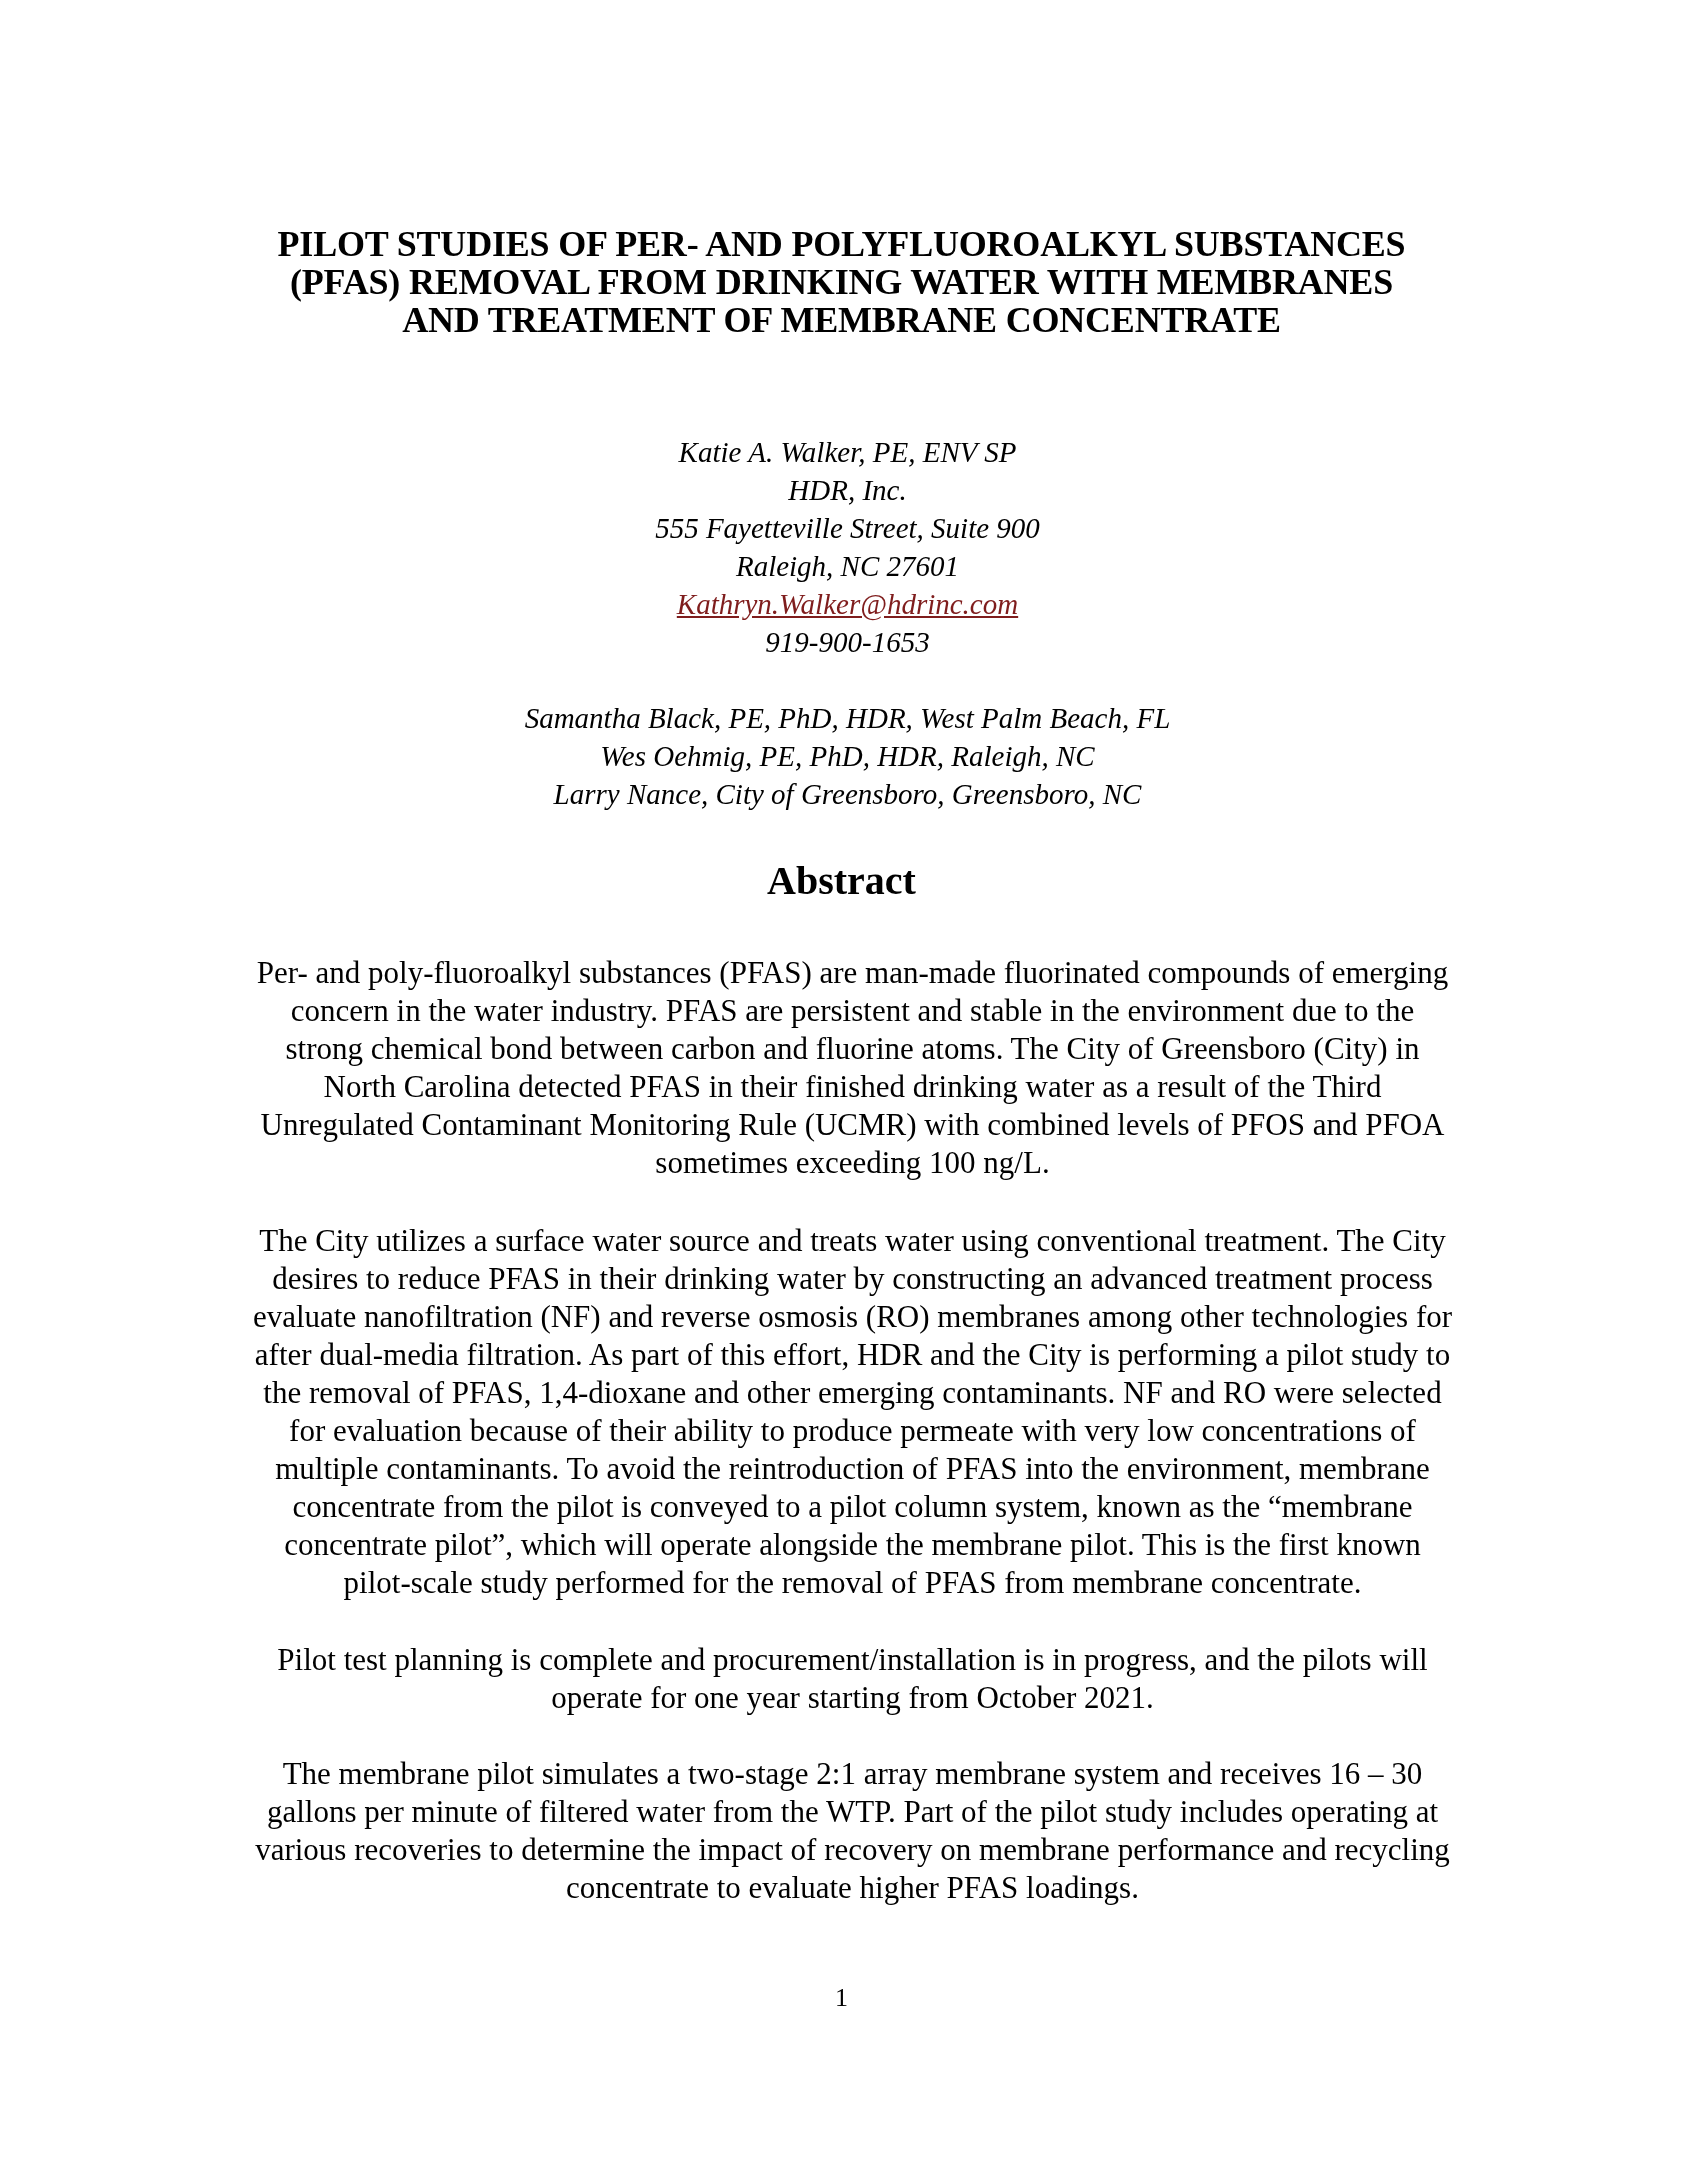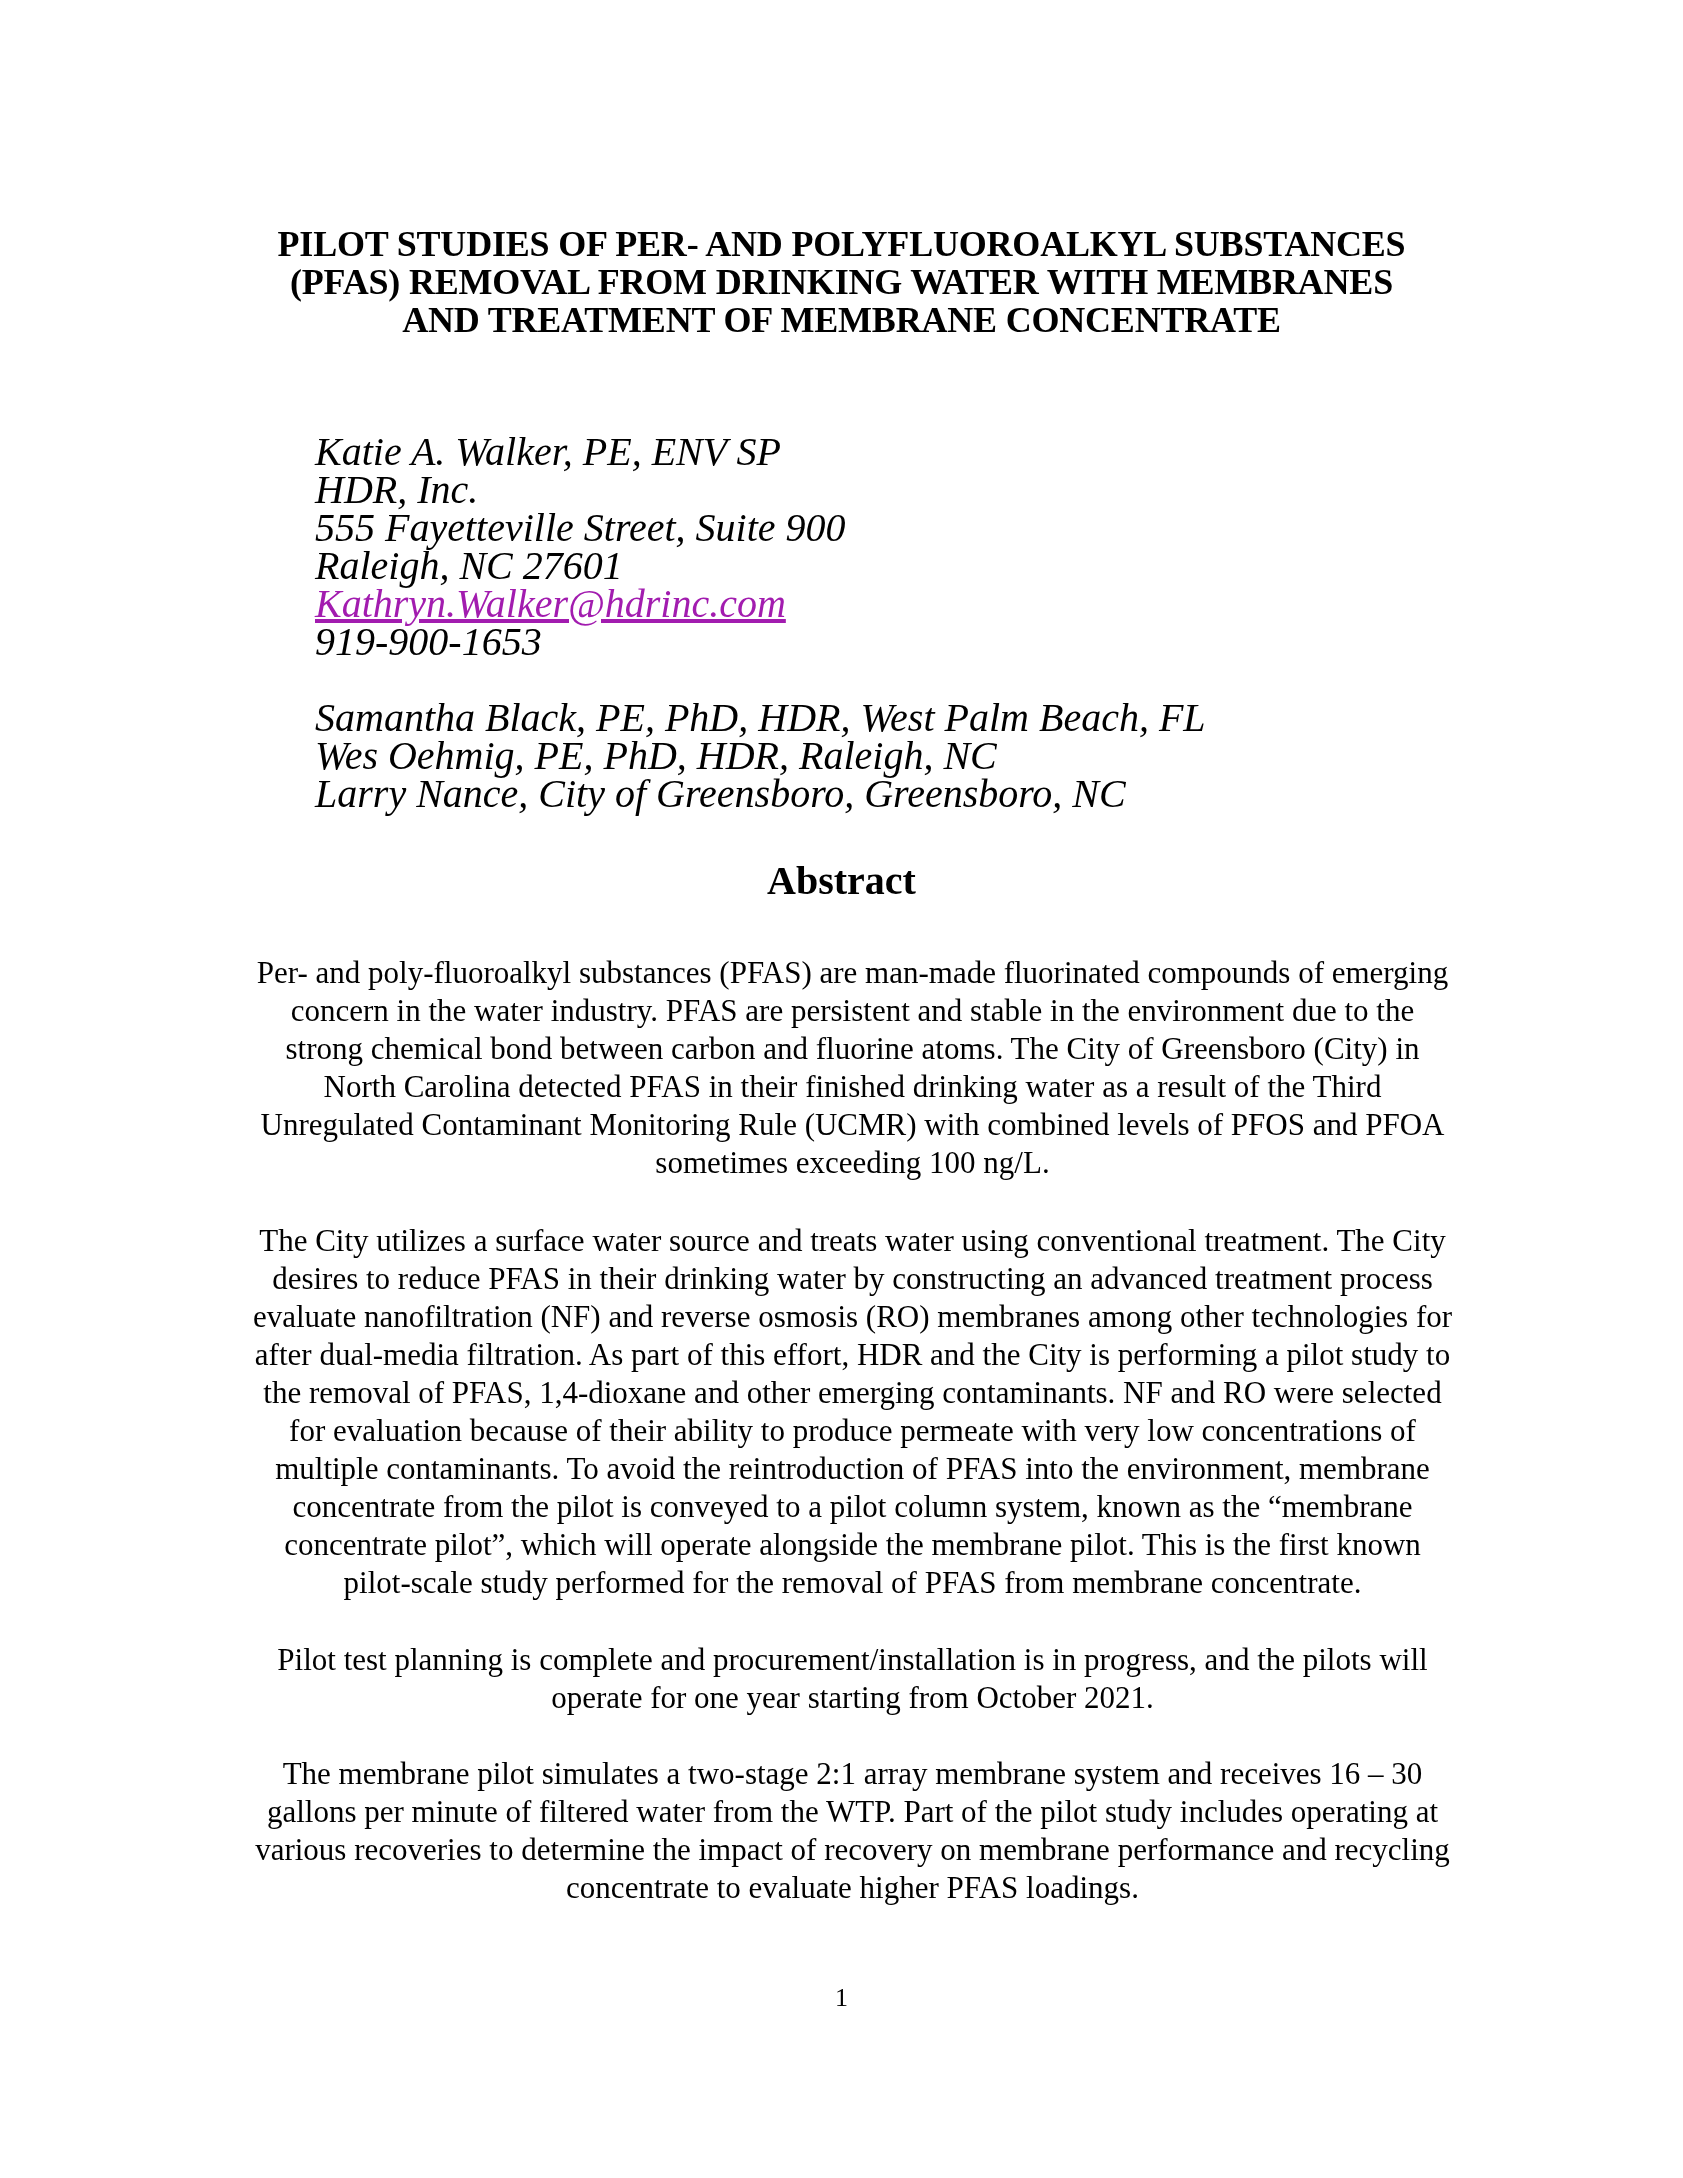--- a/index.html
+++ b/index.html
@@ -29,31 +29,32 @@
     text-align: center;
     font-weight: bold;
     font-size: 36px;
     line-height: 38px;
     letter-spacing: -0.2px;
     margin-top: 27px;
   }
   .title div { white-space: nowrap; }
   .author-block {
     position: absolute;
-    left: 315px;
+    left: 303px;
     width: 1089px;
+    text-align: center;
     font-style: italic;
-    font-size: 40px;
+    font-size: 29px;
     line-height: 38px;
   }
   .author-block div { white-space: nowrap; }
   .primary-author { top: 433px; }
   .coauthors { top: 699px; }
   .email {
-    color: #a21caf;
+    color: #7f1d1d;
     cursor: pointer;
   }
   .abstract-heading {
     position: absolute;
     left: 0;
     width: 1683px;
     top: 861px;
     text-align: center;
     font-weight: bold;
     font-size: 40px;

